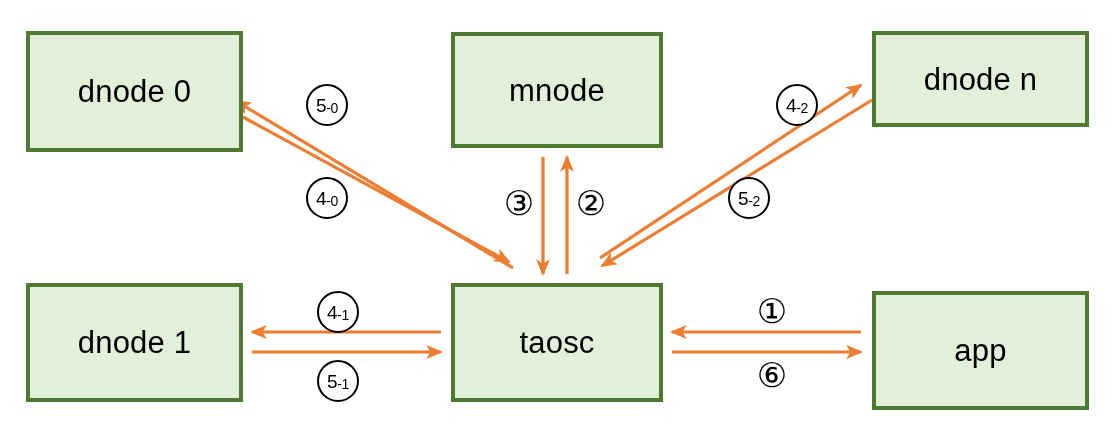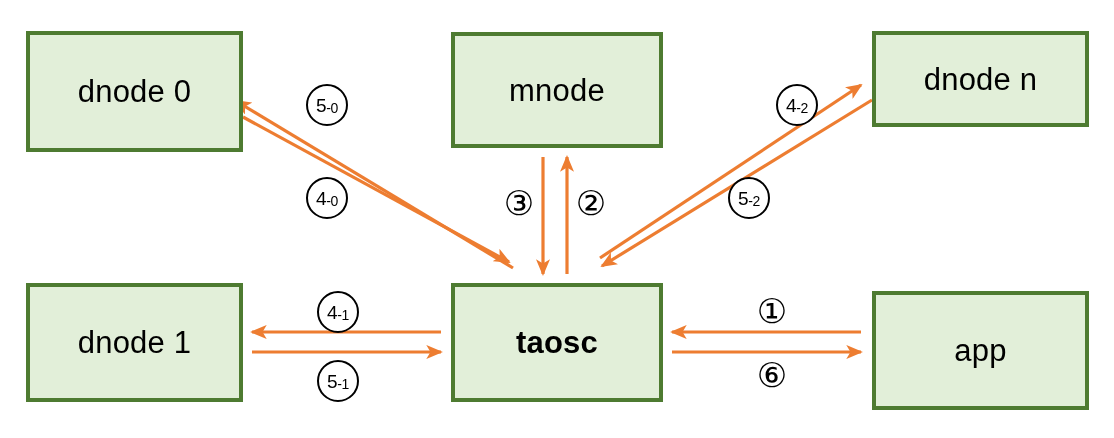--- a/index.html
+++ b/index.html
@@ -105,21 +105,21 @@
       </div>
       <div class="node-box" style="left: 451px; top: 32px; width: 212px; height: 116px; background: rgb(226, 239, 217); border-color: rgb(78, 123, 49);">
         <span class="node-label" style="color: rgb(0, 0, 0);">mnode</span>
       </div>
       <div class="node-box" style="left: 872px; top: 31px; width: 217px; height: 96px; background: rgb(226, 239, 217); border-color: rgb(78, 123, 49);">
         <span class="node-label" style="color: rgb(0, 0, 0);">dnode n</span>
       </div>
       <div class="node-box" style="left: 26px; top: 283px; width: 217px; height: 119px; background: rgb(226, 239, 217); border-color: rgb(78, 123, 49);">
         <span class="node-label" style="color: rgb(0, 0, 0);">dnode 1</span>
       </div>
-      <div class="node-box" style="left: 451px; top: 283px; width: 212px; height: 119px; background: rgb(226, 239, 217); border-color: rgb(78, 123, 49); font-weight: bold;">
+      <div class="node-box" style="left: 451px; top: 283px; width: 212px; height: 119px; background: rgb(226, 239, 217); border-color: rgb(78, 123, 49);">
         <span class="node-label" style="color: rgb(0, 0, 0);">taosc</span>
       </div>
       <div class="node-box" style="left: 872px; top: 283px; width: 217px; height: 119px; background: rgb(226, 239, 217); border-color: rgb(78, 123, 49); margin-top: 8px;">
         <span class="node-label" style="color: rgb(0, 0, 0);">app</span>
       </div>
     </div>
   <div id="markers-group">
       <div class="marker-circle" style="left: 306px; top: 84px; border-color: rgb(0, 0, 0);">
         <span class="marker-text" style="color: rgb(0, 0, 0);">5<span class="sub">-0</span></span>
       </div>

